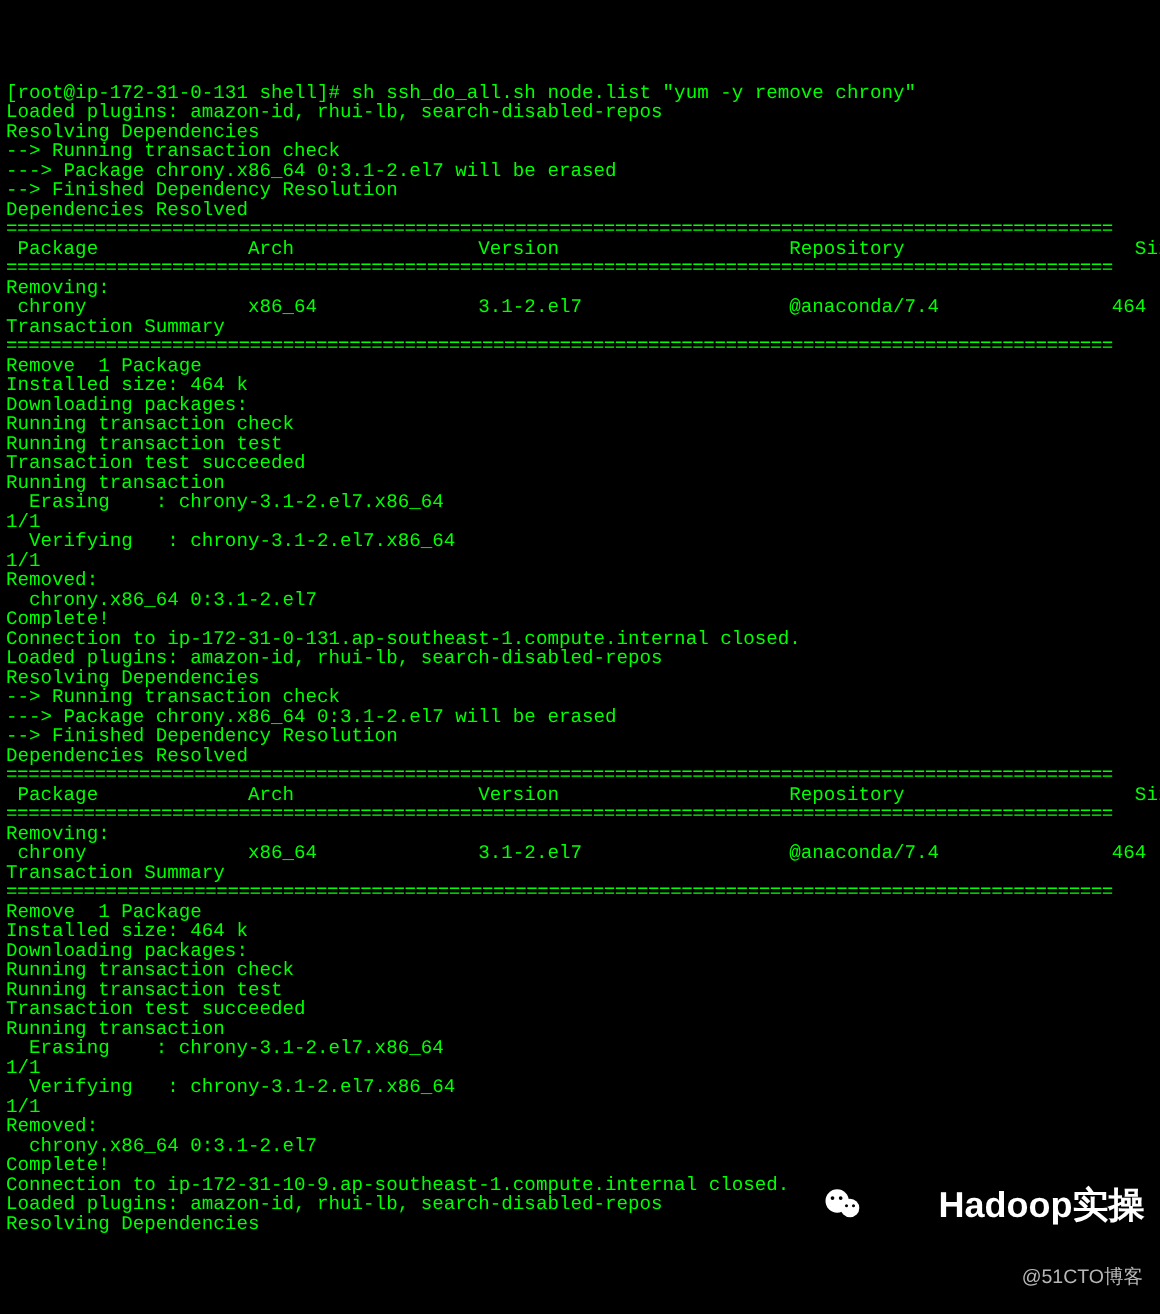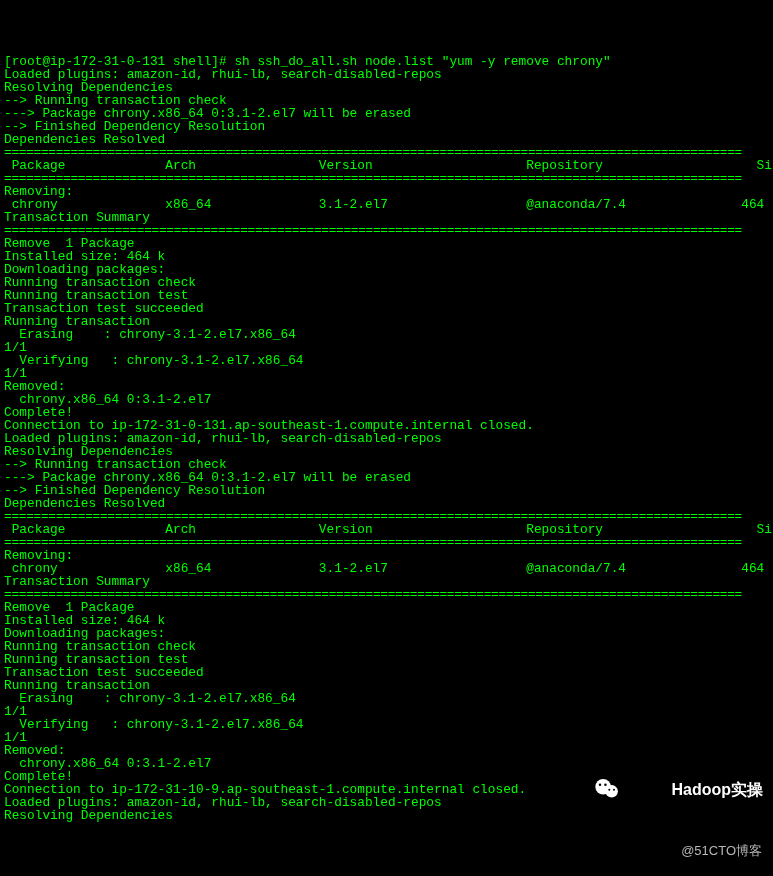--- a/index.html
+++ b/index.html
@@ -28,30 +28,30 @@
       align-items: center;
       justify-content: flex-end;
       gap: 6px;
     }
     .wm-icon {
       width: 28px; height: 28px;
       display: inline-flex; align-items: center; justify-content: center;
     }
     .wm-title {
       font-family: sans-serif;
-      font-size: 16px;
+      font-size: 24px;
       font-weight: 700;
       color: #fff;
       padding-left: 44px;
     }
     .wm-sub {
       font-family: sans-serif;
       font-size: 13px;
       color: #b7b7b7;
-      margin-top: 15px;
+      margin-top: 1px;
       margin-right: 1px;
     }
     .row-split { display: flex; width: 100%; justify-content: space-between; flex-direction: column; }
   </style>
 </head>
 <body>
 
 
 
 <div id="terminal"><span class="term-line"></span><span class="term-line">[root@ip-172-31-0-131 shell]# sh ssh_do_all.sh node.list "yum -y remove chrony"</span><span class="term-line">Loaded plugins: amazon-id, rhui-lb, search-disabled-repos</span><span class="term-line">Resolving Dependencies</span><span class="term-line">--&gt; Running transaction check</span><span class="term-line">---&gt; Package chrony.x86_64 0:3.1-2.el7 will be erased</span><span class="term-line">--&gt; Finished Dependency Resolution</span><span class="term-line"></span><span class="term-line">Dependencies Resolved</span><span class="term-line"></span><span class="term-line rule-line">====================================================================================================</span><span class="term-line"> Package             Arch                Version                    Repository                    Size</span><span class="term-line rule-line">====================================================================================================</span><span class="term-line">Removing:</span><span class="term-line"> chrony              x86_64              3.1-2.el7                  @anaconda/7.4               464 k</span><span class="term-line"></span><span class="term-line">Transaction Summary</span><span class="term-line rule-line">====================================================================================================</span><span class="term-line">Remove  1 Package</span><span class="term-line"></span><span class="term-line">Installed size: 464 k</span><span class="term-line">Downloading packages:</span><span class="term-line">Running transaction check</span><span class="term-line">Running transaction test</span><span class="term-line">Transaction test succeeded</span><span class="term-line">Running transaction</span><div class="row-split"><span>  Erasing    : chrony-3.1-2.el7.x86_64</span><span>1/1</span></div><div class="row-split"><span>  Verifying   : chrony-3.1-2.el7.x86_64</span><span>1/1</span></div><span class="term-line"></span><span class="term-line">Removed:</span><span class="term-line">  chrony.x86_64 0:3.1-2.el7</span><span class="term-line"></span><span class="term-line">Complete!</span><span class="term-line">Connection to ip-172-31-0-131.ap-southeast-1.compute.internal closed.</span><span class="term-line">Loaded plugins: amazon-id, rhui-lb, search-disabled-repos</span><span class="term-line">Resolving Dependencies</span><span class="term-line">--&gt; Running transaction check</span><span class="term-line">---&gt; Package chrony.x86_64 0:3.1-2.el7 will be erased</span><span class="term-line">--&gt; Finished Dependency Resolution</span><span class="term-line"></span><span class="term-line">Dependencies Resolved</span><span class="term-line"></span><span class="term-line rule-line">====================================================================================================</span><span class="term-line"> Package             Arch                Version                    Repository                    Size</span><span class="term-line rule-line">====================================================================================================</span><span class="term-line">Removing:</span><span class="term-line"> chrony              x86_64              3.1-2.el7                  @anaconda/7.4               464 k</span><span class="term-line"></span><span class="term-line">Transaction Summary</span><span class="term-line rule-line">====================================================================================================</span><span class="term-line">Remove  1 Package</span><span class="term-line"></span><span class="term-line">Installed size: 464 k</span><span class="term-line">Downloading packages:</span><span class="term-line">Running transaction check</span><span class="term-line">Running transaction test</span><span class="term-line">Transaction test succeeded</span><span class="term-line">Running transaction</span><div class="row-split"><span>  Erasing    : chrony-3.1-2.el7.x86_64</span><span>1/1</span></div><div class="row-split"><span>  Verifying   : chrony-3.1-2.el7.x86_64</span><span>1/1</span></div><span class="term-line"></span><span class="term-line">Removed:</span><span class="term-line">  chrony.x86_64 0:3.1-2.el7</span><span class="term-line"></span><span class="term-line">Complete!</span><span class="term-line">Connection to ip-172-31-10-9.ap-southeast-1.compute.internal closed.</span><span class="term-line">Loaded plugins: amazon-id, rhui-lb, search-disabled-repos</span><span class="term-line">Resolving Dependencies</span></div>

